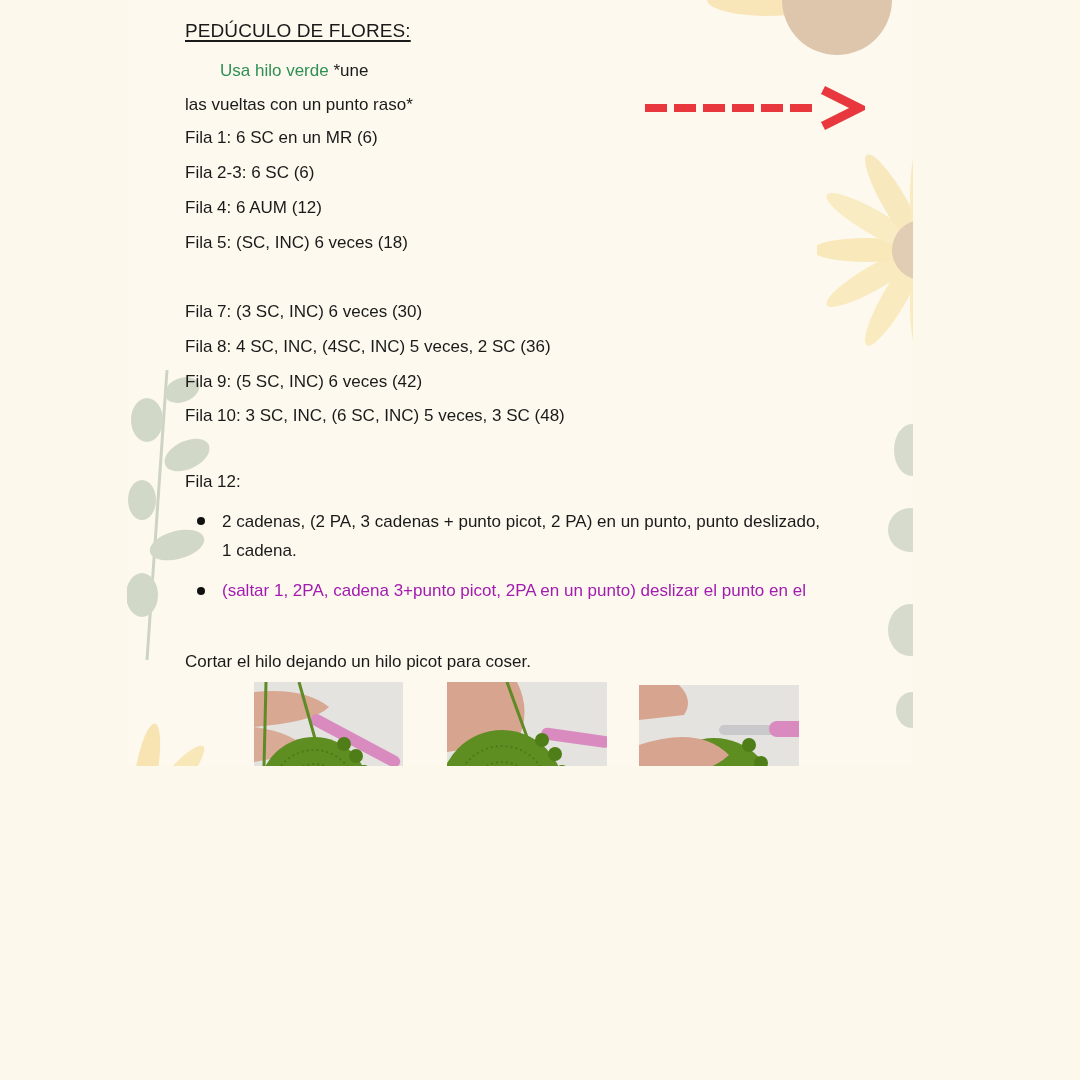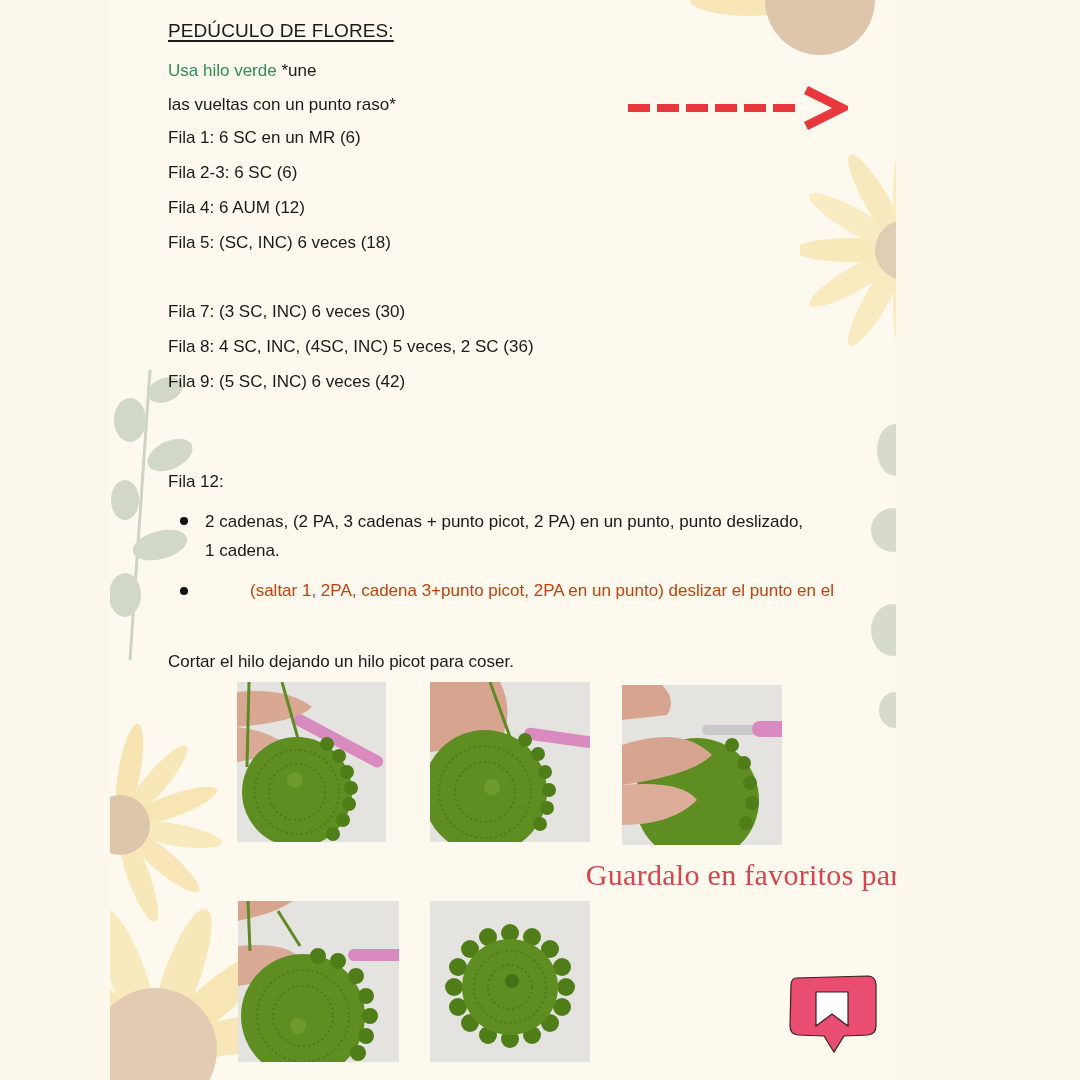--- a/index.html
+++ b/index.html
@@ -1,35 +1,35 @@
 <!DOCTYPE html>
 <html><head>
 <meta charset="utf-8">
 <style>
   * { box-sizing: border-box; margin: 0; padding: 0; }
   html, body { width: 1080px; height: 1080px; overflow: hidden; }
   body { background: #fdf8ec; position: relative; font-family: "Liberation Sans", sans-serif; }
 
   .page {
-    position: absolute; left: 110px; top: 0; width: 786px; height: 1080px;
+    position: absolute; left: 127px; top: 0; width: 786px; height: 766px;
     background: #fdf9ee; overflow: hidden;
   }
   
   .deco { position: absolute; pointer-events: none; }
 
   .title {
     position: absolute; left: 58px; top: 20px;
     font-size: 19px; color: #1a1a1a; text-decoration: underline; text-underline-offset: 3px;
     text-decoration-thickness: 2px; letter-spacing: 0.1px;
   }
   .line {
     position: absolute; left: 58px; font-size: 17px; color: #1a1a1a; white-space: nowrap;
   }
-  .green { color: #2f8f55; }
-  .red { color: #c2410c; margin-left: 45px; }
+  .green { color: #2f8f55; margin-left: 35px; }
+  .red { color: #a21caf; }
 
   .bullet-dot {
     position: absolute; width: 8px; height: 8px; border-radius: 50%; background: #111;
   }
 
   .arrow { position: absolute; left: 518px; top: 84px; }
 
   .photo {
     position: absolute; width: 160px; height: 160px; overflow: hidden;
     background: #e6e5e2;
@@ -121,20 +121,21 @@
   </div>
   <div class="line" style="top:95px">las vueltas con un punto raso*</div>
 
   <div class="line" style="top:128px">Fila 1: 6 SC en un MR (6)</div>
   <div class="line" style="top:163px">Fila 2-3: 6 SC (6)</div>
   <div class="line" style="top:198px">Fila 4: 6 AUM (12)</div>
   <div class="line" style="top:233px">Fila 5: (SC, INC) 6 veces (18)</div>
   <div class="line" style="top:302px">Fila 7: (3 SC, INC) 6 veces (30)</div>
   <div class="line" style="top:337px">Fila 8: 4 SC, INC, (4SC, INC) 5 veces, 2 SC (36)</div>
   <div class="line" style="top:372px">Fila 9: (5 SC, INC) 6 veces (42)</div>
+  <div class="line" style="top:406px">Fila 10: 3 SC, INC, (6 SC, INC) 5 veces, 3 SC (48)</div>
   <div class="line" style="top:472px">Fila 12:</div>
 
   <div class="bullet-dot" style="left:70px;top:517px"></div>
   <div class="line" style="left:95px;top:512px">2 cadenas, (2 PA, 3 cadenas + punto picot, 2 PA) en un punto, punto deslizado,</div>
   <div class="line" style="left:95px;top:541px">1 cadena.</div>
 
   <div class="bullet-dot" style="left:70px;top:587px"></div>
   <div class="line red" style="left:95px;top:581px">(saltar 1, 2PA, cadena 3+punto picot, 2PA en un punto) deslizar el punto en el</div>
 
   <div class="line" style="top:652px">Cortar el hilo dejando un hilo picot para coser.</div>

